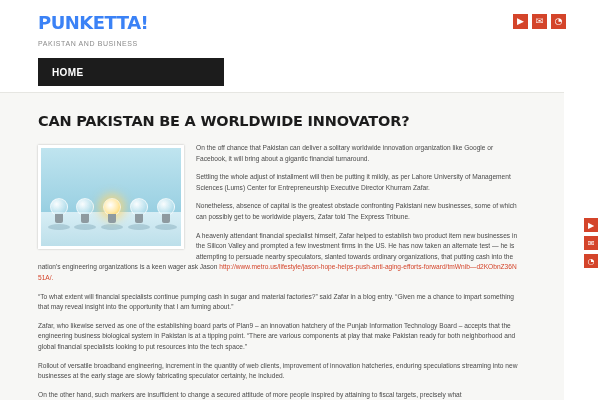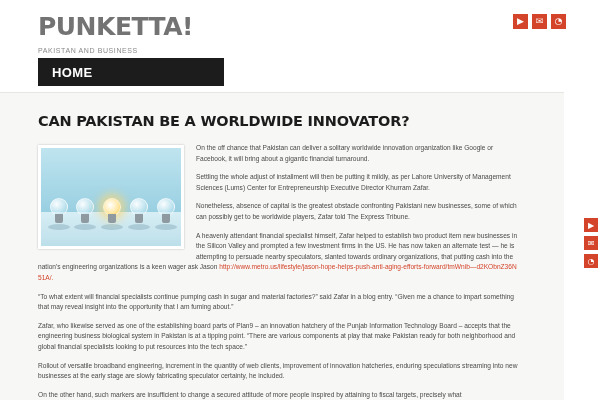--- a/index.html
+++ b/index.html
@@ -20,23 +20,23 @@
   
   .header {
     position: relative;
     height: 92px;
     background: #ffffff;
     padding: 14px 0 0 38px;
   }
   .site-title {
     font-family: "DejaVu Sans", sans-serif;
     font-weight: bold;
-    font-size: 25px;
+    font-size: 18px;
     letter-spacing: -0.5px;
-    color: #737373;
+    color: #3b82f6;
     margin: 0;
     line-height: 1;
   }
   .site-tagline {
     font-size: 7px;
     letter-spacing: 0.6px;
     color: #8a8a8a;
     margin-top: 8px;
     text-transform: uppercase;
   }
@@ -67,21 +67,21 @@
     top: 58px;
     left: 38px;
     height: 28px;
     background: #1c1c1c;
     display: flex;
     align-items: stretch;
     min-width: 186px;
   }
   .nav-item {
     color: #ffffff;
-    font-size: 13px;
+    font-size: 10px;
     font-weight: bold;
     letter-spacing: 0.4px;
     padding: 0 14px;
     display: flex;
     align-items: center;
     text-transform: uppercase;
   }
 
   
   .content {

